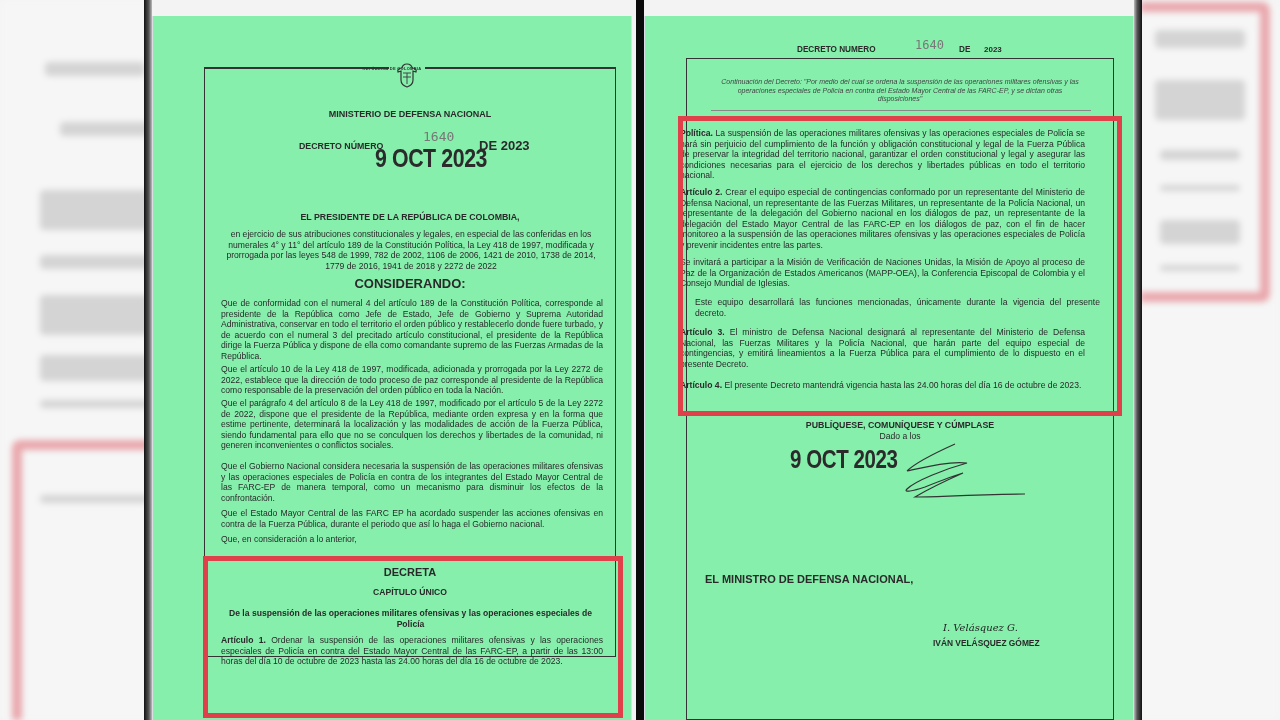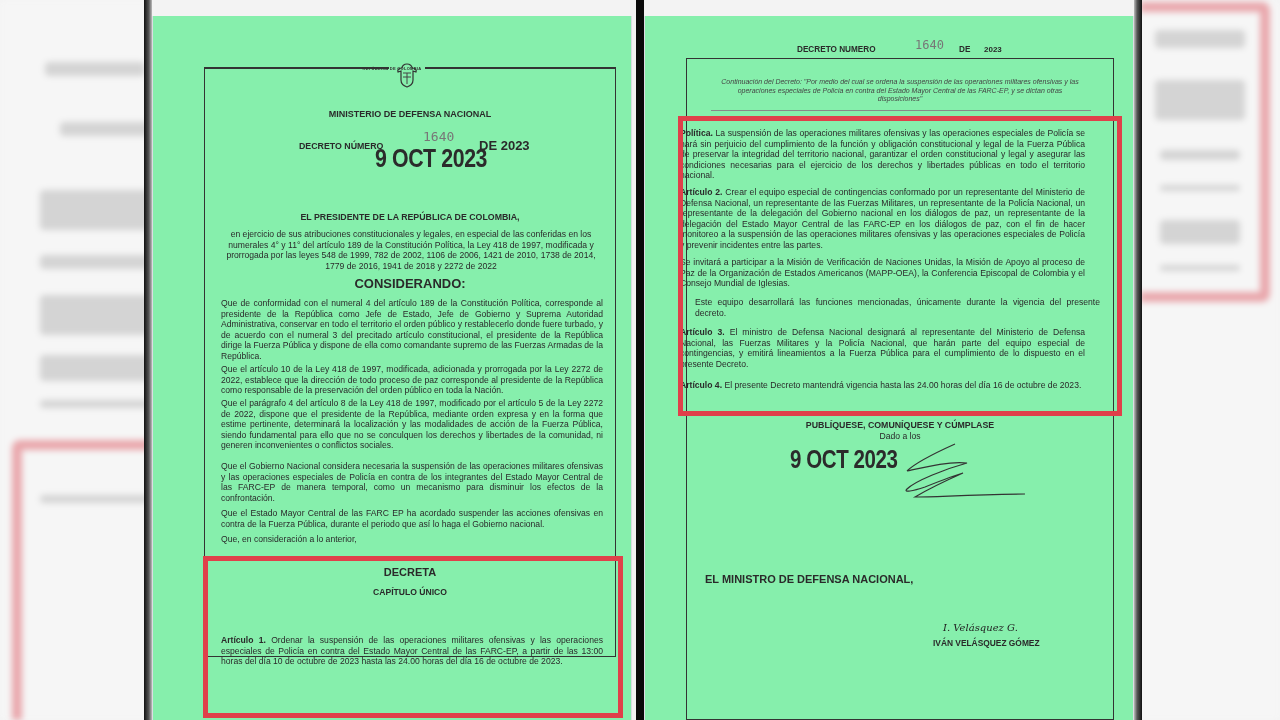--- a/index.html
+++ b/index.html
@@ -122,20 +122,21 @@
 
   <div class="abs txt justify" style="left:68px;width:382px;top:282px;">Que de conformidad con el numeral 4 del artículo 189 de la Constitución Política, corresponde al presidente de la República como Jefe de Estado, Jefe de Gobierno y Suprema Autoridad Administrativa, conservar en todo el territorio el orden público y restablecerlo donde fuere turbado, y de acuerdo con el numeral 3 del precitado artículo constitucional, el presidente de la República dirige la Fuerza Pública y dispone de ella como comandante supremo de las Fuerzas Armadas de la República.</div>
   <div class="abs txt justify" style="left:68px;width:382px;top:348px;">Que el artículo 10 de la Ley 418 de 1997, modificada, adicionada y prorrogada por la Ley 2272 de 2022, establece que la dirección de todo proceso de paz corresponde al presidente de la República como responsable de la preservación del orden público en toda la Nación.</div>
   <div class="abs txt justify" style="left:68px;width:382px;top:382px;">Que el parágrafo 4 del artículo 8 de la Ley 418 de 1997, modificado por el artículo 5 de la Ley 2272 de 2022, dispone que el presidente de la República, mediante orden expresa y en la forma que estime pertinente, determinará la localización y las modalidades de acción de la Fuerza Pública, siendo fundamental para ello que no se conculquen los derechos y libertades de la comunidad, ni generen inconvenientes o conflictos sociales.</div>
   <div class="abs txt justify" style="left:68px;width:382px;top:445px;">Que el Gobierno Nacional considera necesaria la suspensión de las operaciones militares ofensivas y las operaciones especiales de Policía en contra de los integrantes del Estado Mayor Central de las FARC-EP de manera temporal, como un mecanismo para disminuir los efectos de la confrontación.</div>
   <div class="abs txt justify" style="left:68px;width:382px;top:492px;">Que el Estado Mayor Central de las FARC EP ha acordado suspender las acciones ofensivas en contra de la Fuerza Pública, durante el periodo que así lo haga el Gobierno nacional.</div>
   <div class="abs txt" style="left:68px;width:382px;top:518px;">Que, en consideración a lo anterior,</div>
 
   <div class="abs txt b center" style="left:51px;width:412px;top:551px;font-size:11px;">DECRETA</div>
   <div class="abs txt b center" style="left:51px;width:412px;top:571px;font-size:8.6px;">CAPÍTULO ÚNICO</div>
+  <div class="abs txt b center" style="left:70px;width:375px;top:592px;">De la suspensión de las operaciones militares ofensivas y las operaciones especiales de Policía</div>
   <div class="abs txt justify" style="left:68px;width:382px;top:619px;">
     <span class="b">Artículo 1.</span>
     <span>Ordenar la suspensión de las operaciones militares ofensivas y las operaciones especiales de Policía en contra del Estado Mayor Central de las FARC-EP, a partir de las 13:00 horas del día 10 de octubre de 2023 hasta las 24.00 horas del día 16 de octubre de 2023.</span>
   </div>
 
   <div class="redbox" style="left:50px;top:540px;width:420px;height:162px;"></div>
 </div>
 
 <div class="center-bar"></div>
 

